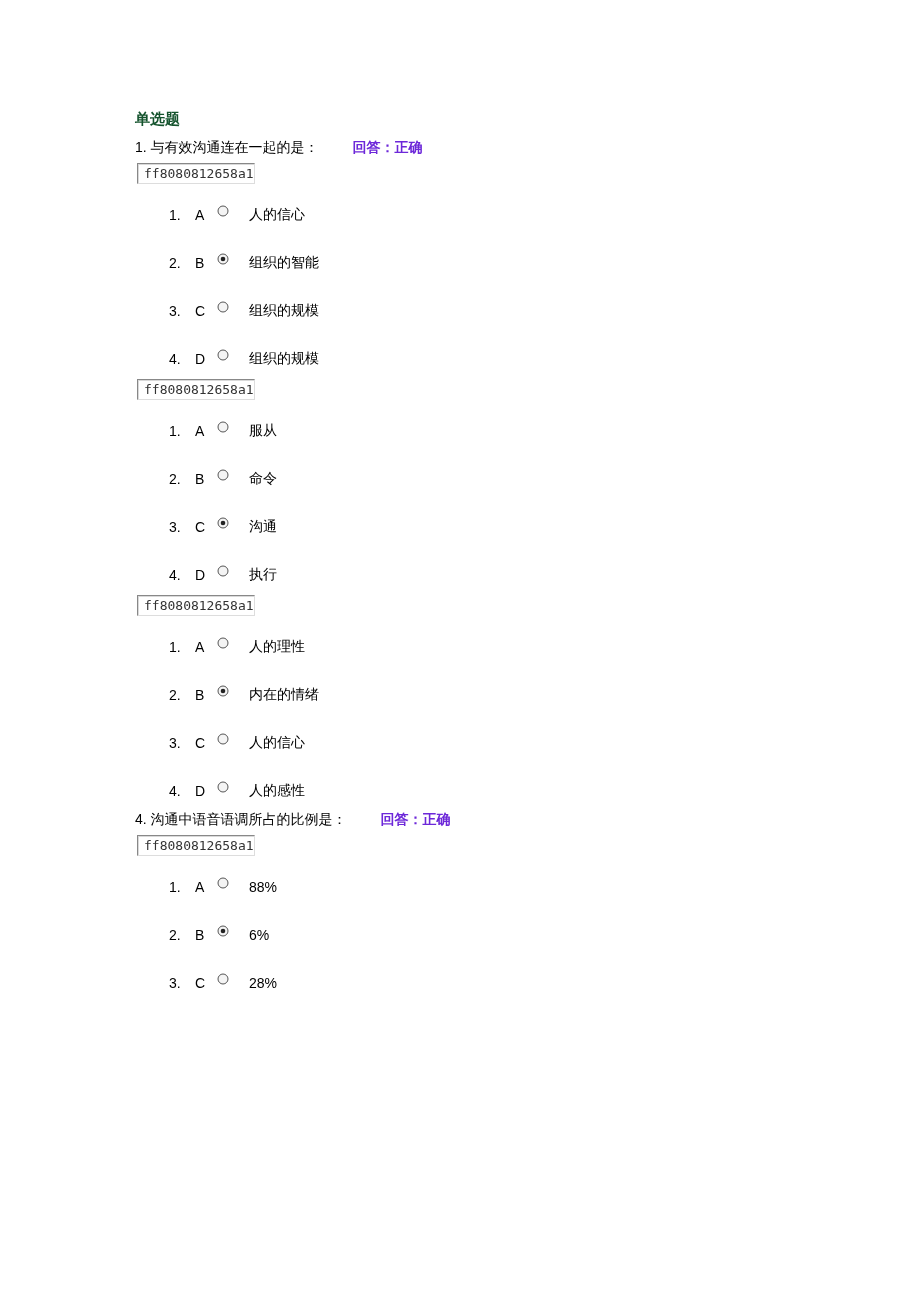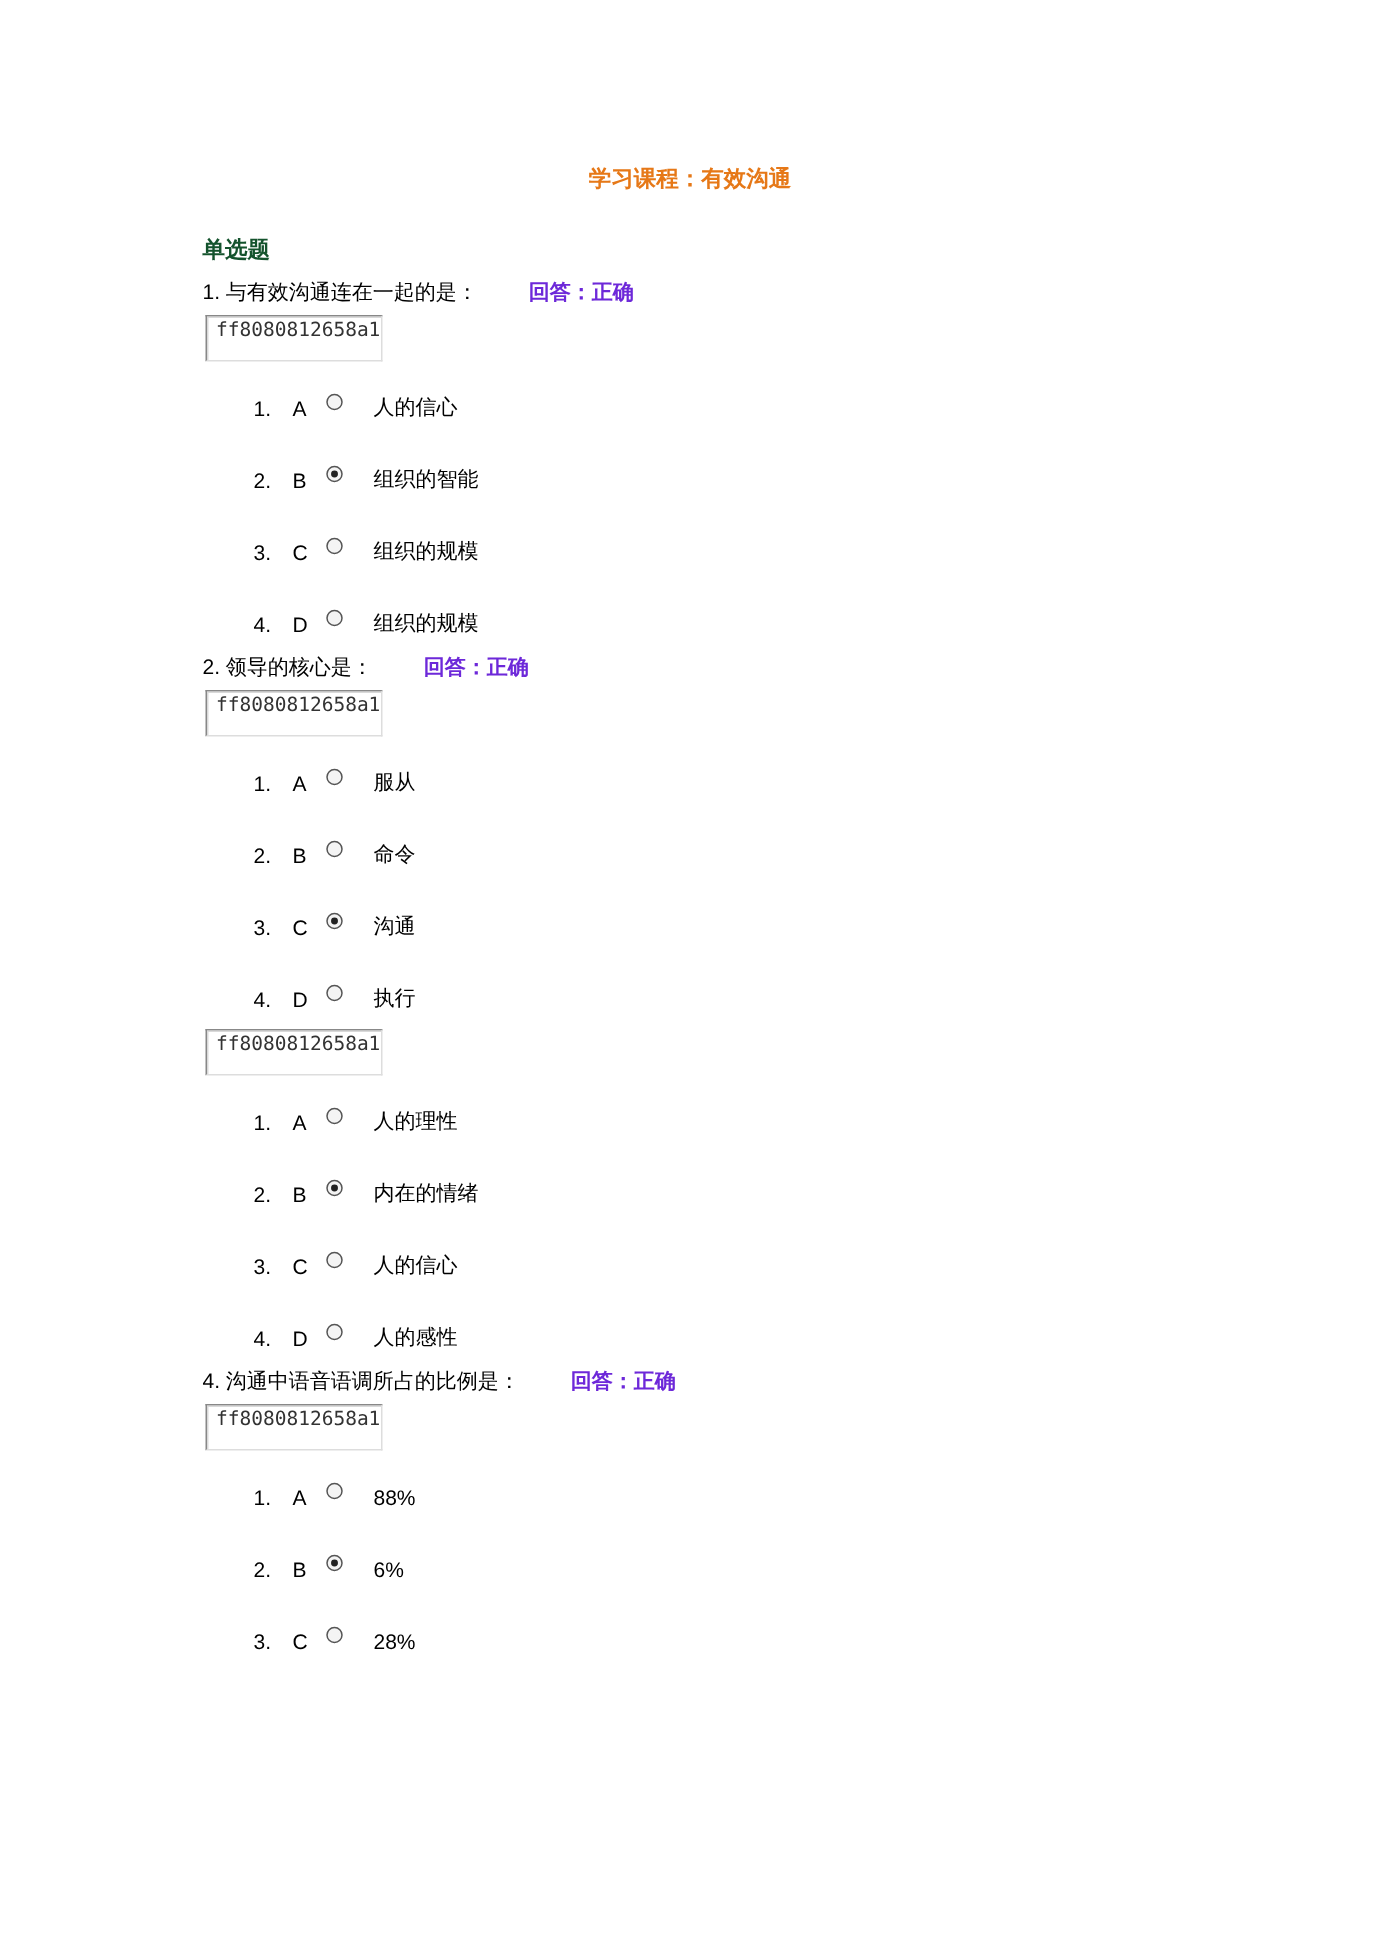--- a/index.html
+++ b/index.html
@@ -39,21 +39,21 @@
     color: #6d28d9;
     font-weight: bold;
     margin-left: 30px;
   }
   .code-box {
     display: inline-block;
     border: 1px solid #888888;
     border-right-color: #dddddd;
     border-bottom-color: #dddddd;
     background: #ffffff;
-    padding: 2px 6px 12px 6px;
+    padding: 2px 6px 2px 6px;
     font-family: "SimSun", monospace;
     font-size: 13px;
     color: #333333;
     margin-left: 2px;
     margin-bottom: 18px;
     box-shadow: inset 1px 1px 0 rgba(0,0,0,0.15);
     width: 104px;
     overflow: hidden;
     white-space: nowrap;
   }
@@ -99,21 +99,20 @@
     font-size: 14px;
     color: #000000;
     margin-left: 6px;
   }
 </style>
 </head>
 <body>
 
 <div class="page">
 
-  <div class="course-title">学习课程：有效沟通</div>
 
   <div class="section-title">单选题</div>
 
   <div id="questions-root">
       <div class="question-block">
     <div class="question-line">
       <span>1. </span>
       <span>与有效沟通连在一起的是：</span>
       <span class="answer-status">回答：正确</span>
     </div>
@@ -164,25 +163,20 @@
                 <svg width="12" height="12" viewBox="0 0 12 12">
                   <circle cx="6" cy="6" r="5" fill="#f4f4f4" stroke="#555" stroke-width="1"></circle>
                 </svg>
               </span>
     </span>
     <span class="opt-text">组织的规模</span>
   </div>
         </div>
   </div>
       <div class="question-block">
-    <div class="question-line">
-      <span>2. </span>
-      <span>领导的核心是：</span>
-      <span class="answer-status">回答：正确</span>
-    </div>
     <div class="code-box">ff8080812658a1</div>
     <div class="options">
           <div class="option-row">
     <span class="opt-num">1.</span>
     <span class="opt-letter">A</span>
     <span class="radio-holder">
       <span class="radio">
                 <svg width="12" height="12" viewBox="0 0 12 12">
                   <circle cx="6" cy="6" r="5" fill="#f4f4f4" stroke="#555" stroke-width="1"></circle>
                 </svg>

